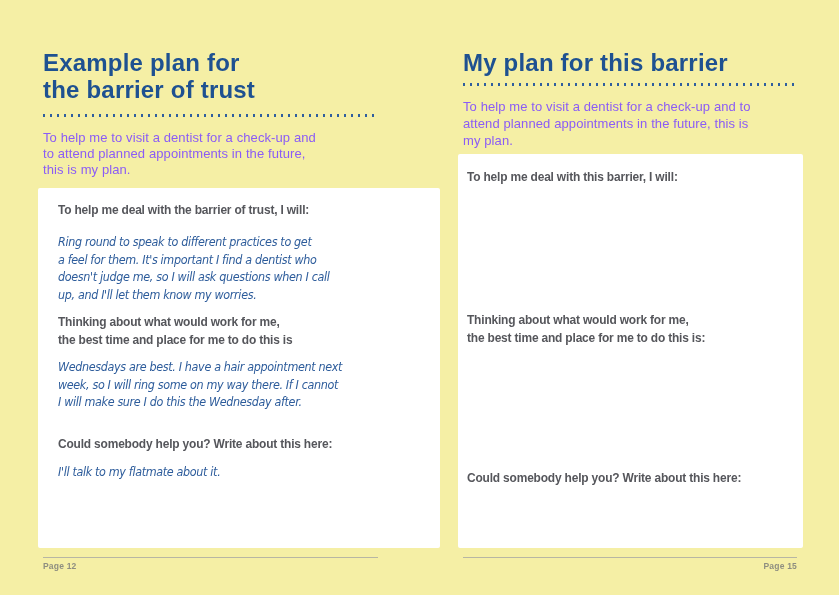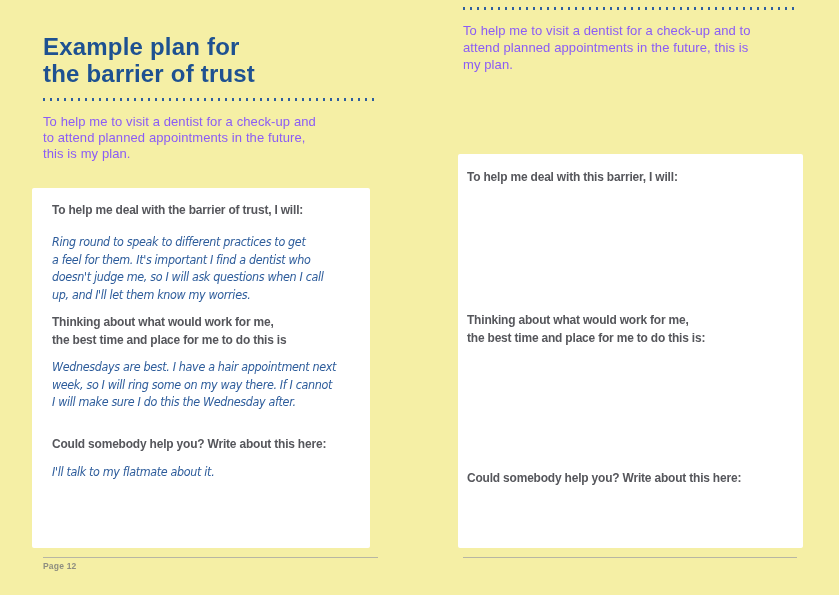--- a/index.html
+++ b/index.html
@@ -24,21 +24,21 @@
 
   .col {
     position: absolute;
     top: 0;
   }
   #left-page  .col { left: 43px; width: 336px; }
   #right-page .col { left: 44px; width: 333px; }
 
   .page-title {
     margin: 0;
-    padding-top: 33px;
+    padding-top: 49px;
     font-size: 24px;
     line-height: 27px;
     font-weight: 700;
     letter-spacing: 0.2px;
     color: #1E5191;
     white-space: pre-line;
   }
   .dotted {
     height: 3px;
     margin-top: 11px;
@@ -56,22 +56,22 @@
     white-space: pre;
   }
   #right-page .intro { margin-top: 12px; line-height: 17px; }
 
   .card {
     position: absolute;
     background: #FFFFFF;
     border-radius: 2px;
   }
   #left-card {
-    left: 32px; top: 188px;
-    width: 338px; height: 360px;
+    left: 38px; top: 188px;
+    width: 402px; height: 360px;
     padding: 13px 0 0 20px;
     box-sizing: border-box;
   }
   #right-card {
     left: 39px; top: 154px;
     width: 345px; height: 394px;
     padding: 14px 0 0 9px;
     box-sizing: border-box;
   }
   .q-label {
@@ -152,25 +152,27 @@
 I will make sure I do this the Wednesday after.</p>
     <p class="q-label label-3">Could somebody help you? Write about this here:</p>
     <p class="hw hw-3">I'll talk to my flatmate about it.</p>
   </div>
   <div class="footer-rule"></div>
   <div class="page-number">Page 12</div>
 </div>
 
 <div class="page" id="right-page">
   <div class="col">
+    <h1 class="page-title">My plan for this barrier</h1>
     <div class="dotted"></div>
     <p class="intro">To help me to visit a dentist for a check-up and to
 attend planned appointments in the future, this is
 my plan.</p>
   </div>
   <div class="card" id="right-card">
     <p class="q-label label-1">To help me deal with this barrier, I will:</p>
     <p class="q-label label-2">Thinking about what would work for me,
 the best time and place for me to do this is:</p>
     <p class="q-label label-3">Could somebody help you? Write about this here:</p>
   </div>
   <div class="footer-rule"></div>
+  <div class="page-number">Page 15</div>
 </div>
 
 </body></html>

